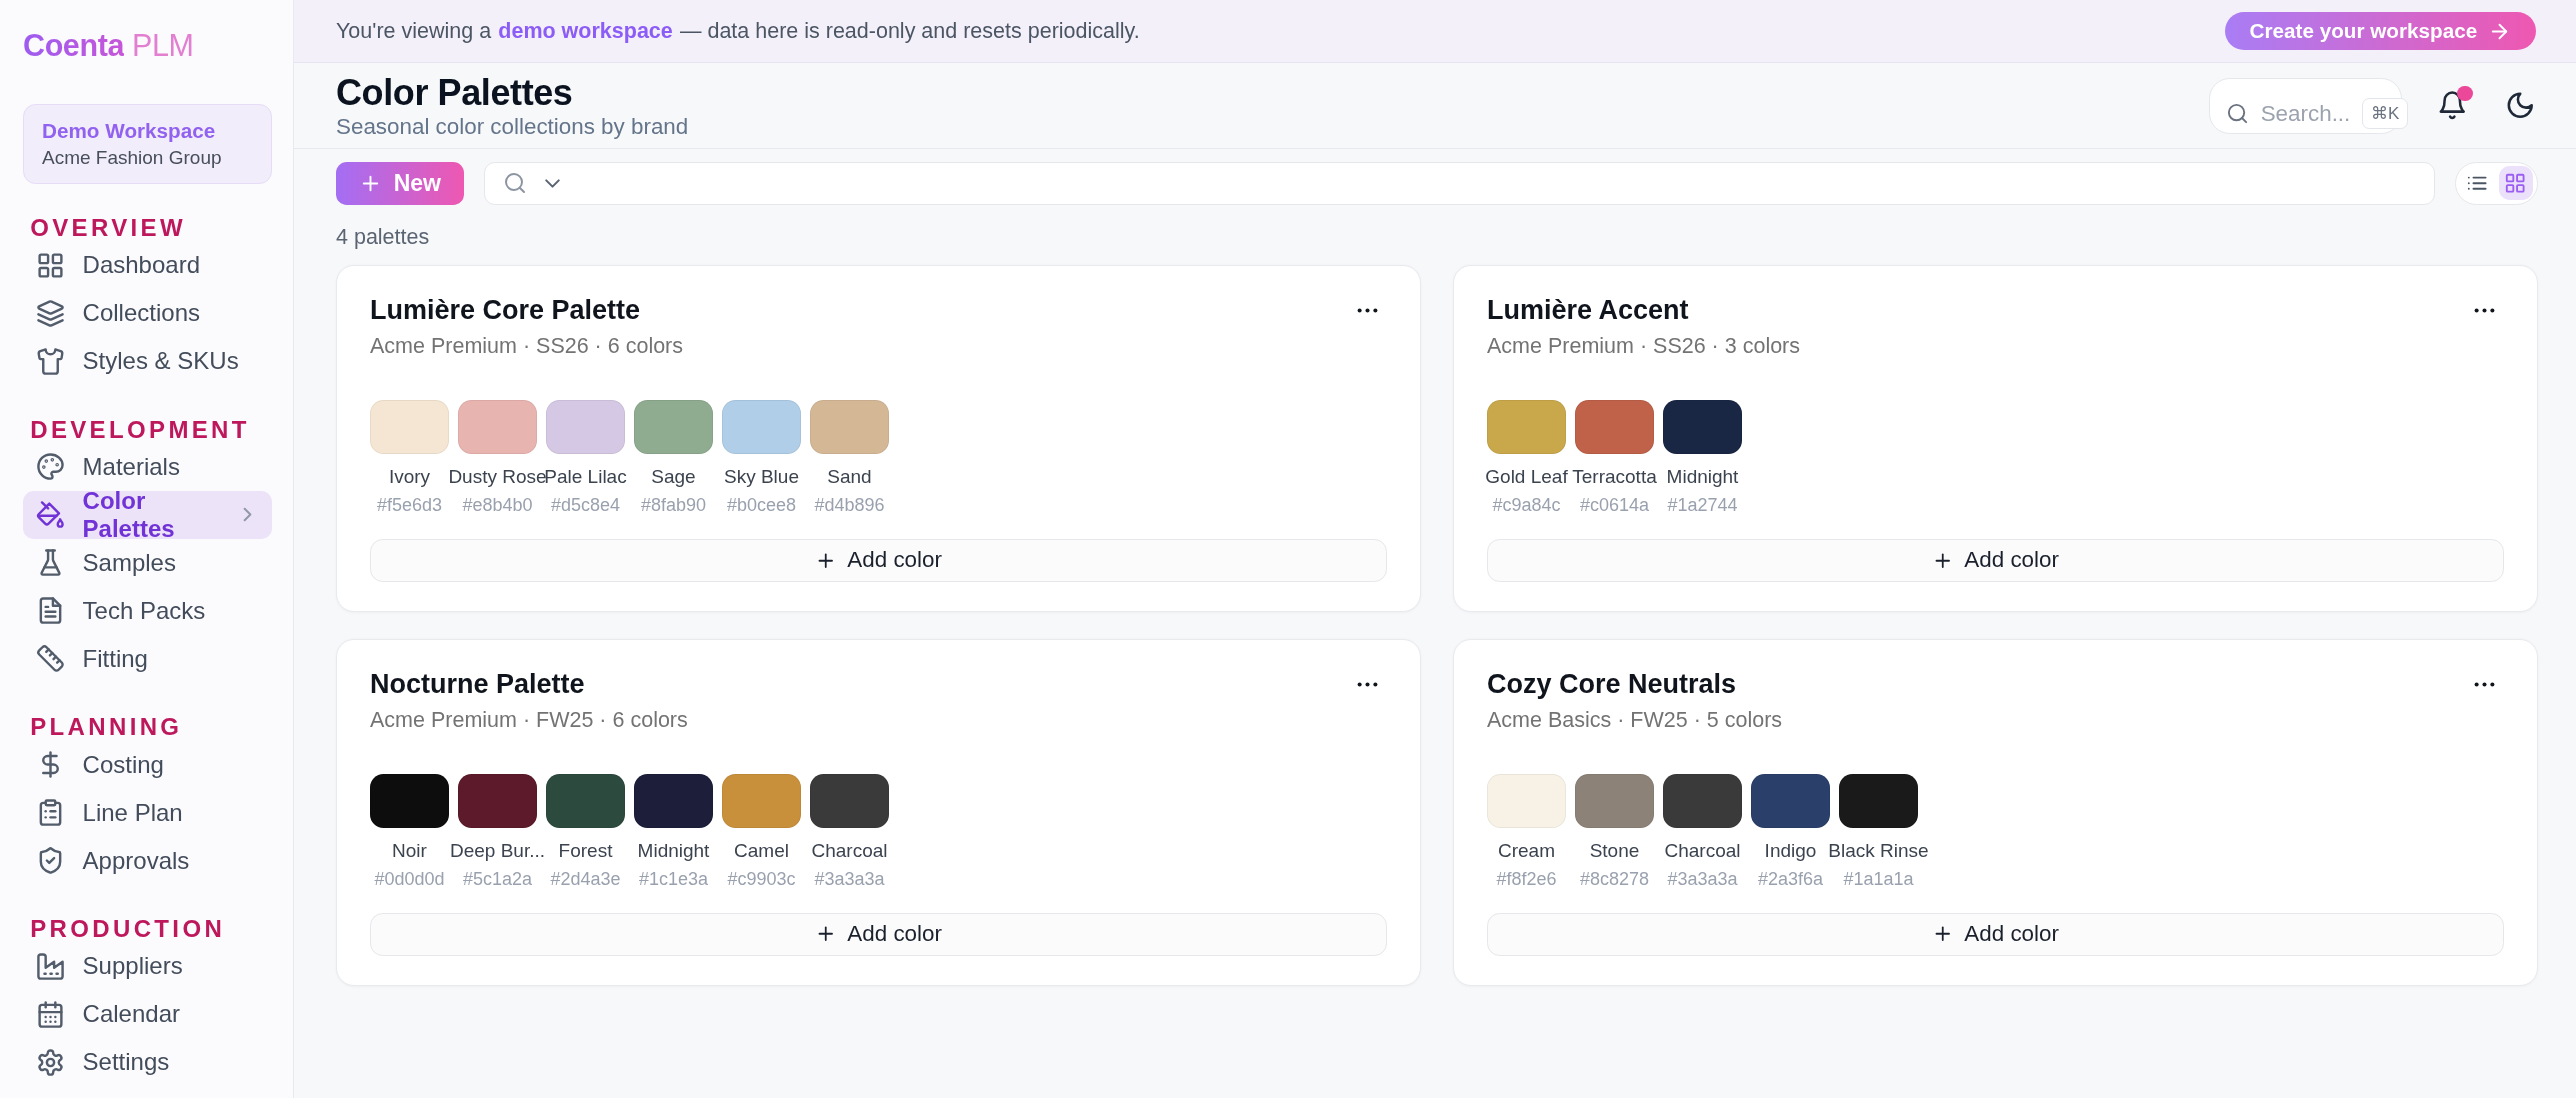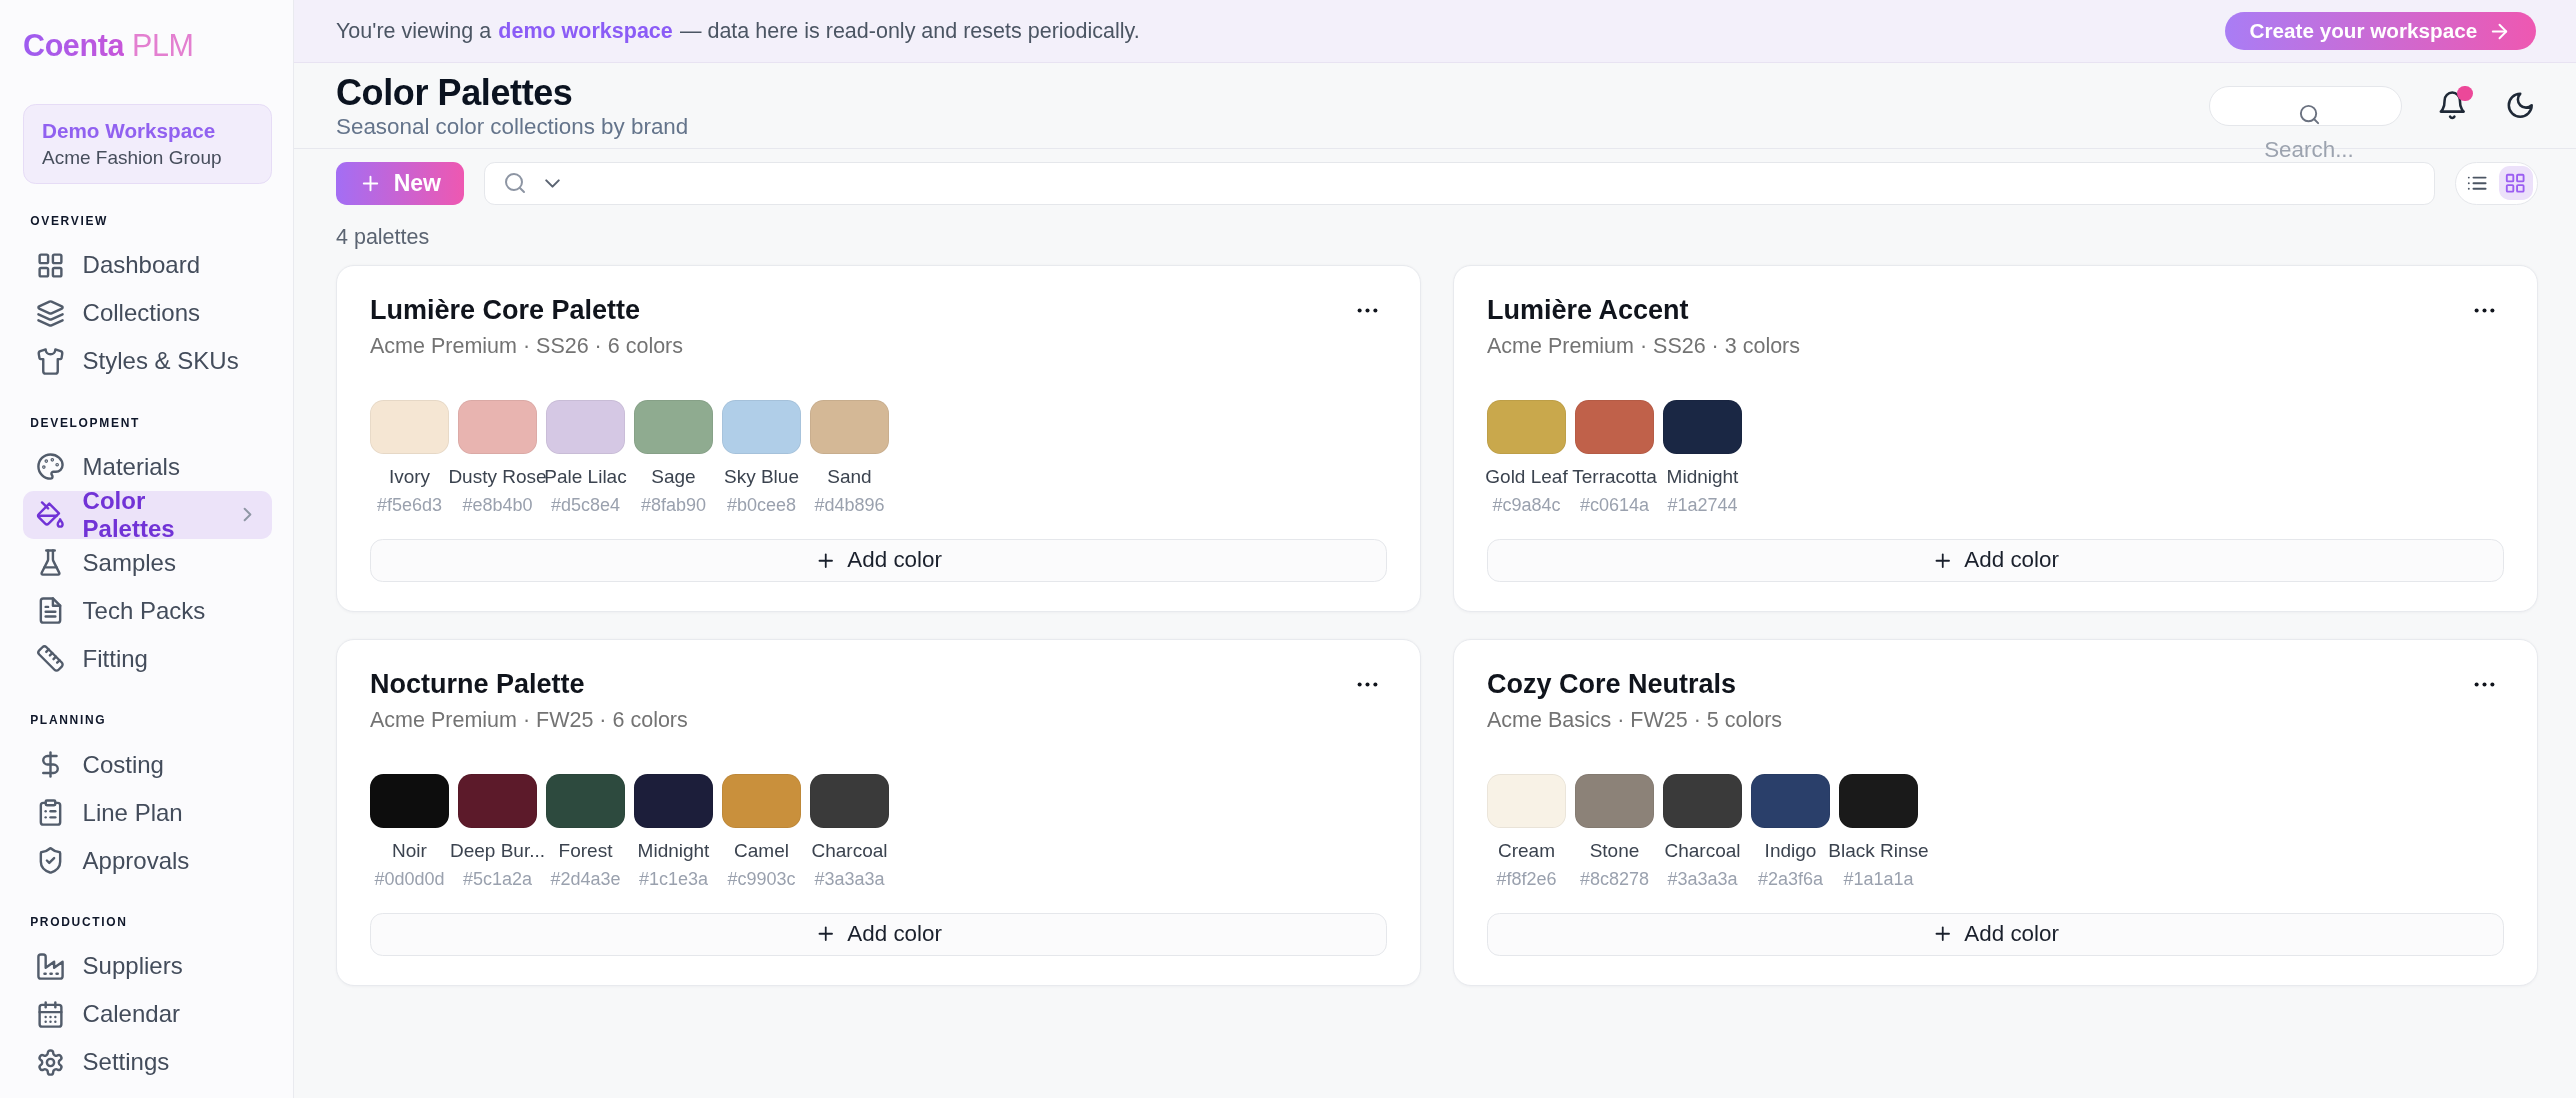--- a/index.html
+++ b/index.html
@@ -24,21 +24,21 @@
     background:linear-gradient(90deg,#9d5cf0,#c756d9); -webkit-background-clip:text; background-clip:text; color:transparent; }
   .brand .brand-suffix { font-weight:300; color:#e37fd0; }
   .workspace-card {
     margin-top:41px; background:#f2edfb; border:0.9px solid #e6dcf6;
     border-radius:12.6px; padding:13.5px 18px;
   }
   .ws-name { font-size:20.7px; font-weight:700; color:#9161f0; }
   .ws-org  { font-size:19px; color:#474e5c; margin-top:4.5px; }
 
   .nav-section { margin-top:30.5px; }
-  .nav-label { font-size:12px; font-weight:700; letter-spacing:0.14em; color:#0f172a; height:20px; padding-left:7.2px; margin-bottom:7.2px; }
+  .nav-label { font-size:24px; font-weight:700; letter-spacing:0.14em; color:#be185d; height:20px; padding-left:7.2px; margin-bottom:7.2px; }
   .nav-item {
     display:flex; align-items:center; gap:18px; height:48px;
     padding:0 12.6px; border-radius:10.8px; color:#434c5b; font-size:24px; cursor:pointer;
   }
   .nav-item .nav-ic { width:29px; height:29px; color:#525c6b; flex-shrink:0; }
   .nav-item .nav-ic svg { width:29px; height:29px; }
   .nav-item.active { background:#ece3f9; color:#7133d6; font-weight:600; }
   .nav-item.active .nav-ic { color:#7133d6; }
   .nav-item .nav-chev { margin-left:auto; width:23px; height:23px; color:#8f97a5; }
   .nav-item .nav-chev svg { width:23px; height:23px; }
@@ -61,23 +61,23 @@
   .banner-cta .ic svg { width:23px; height:23px; }
 
   .page-header {
     height:86px; flex-shrink:0; border-bottom:0.9px solid #e7e8ee;
     display:flex; align-items:center; padding:0 38px 0 42px;
   }
   .page-title { font-size:36px; font-weight:700; color:#0b1320; letter-spacing:-0.4px; }
   .page-subtitle { font-size:22.4px; color:#64748b; }
   .header-right { margin-left:auto; display:flex; align-items:center; gap:32px; }
   .search-pill {
-    display:flex; align-items:center; gap:11.7px; width:193px; height:40px;
+    display:flex; align-items:center; gap:11.7px; width:193px; height:56px;
     background:#fff; border:0.9px solid #e5e7eb; border-radius:20.7px;
-    padding:16px 9px 0 16px; color:#9ca3af; font-size:22.4px; cursor:pointer;flex-direction:column;
+    padding:16px 9px 0 16px; color:#9ca3af; font-size:22.4px; cursor:pointer;
   }
   .search-pill .ic { color:#6b7280; } .search-pill .ic svg { width:23px; height:23px; }
   .search-pill .pill-text { flex:1; }
   .kbd { border:0.9px solid #e2e5ea; border-radius:7.2px; font-size:17px; color:#6b7280; padding:3.6px 8px; background:#fff; }
   .icon-btn { position:relative; width:36px; height:36px; background:none; border:none; color:#1f2937; display:grid; place-items:center; }
   .icon-btn svg { width:30.5px; height:30.5px; }
   .notif-dot { position:absolute; top:-1.8px; right:-2.7px; width:15.3px; height:15.3px; border-radius:50%; background:#ec4899; }
 
   .content { padding:12.6px 38px 0 42px; }
 

